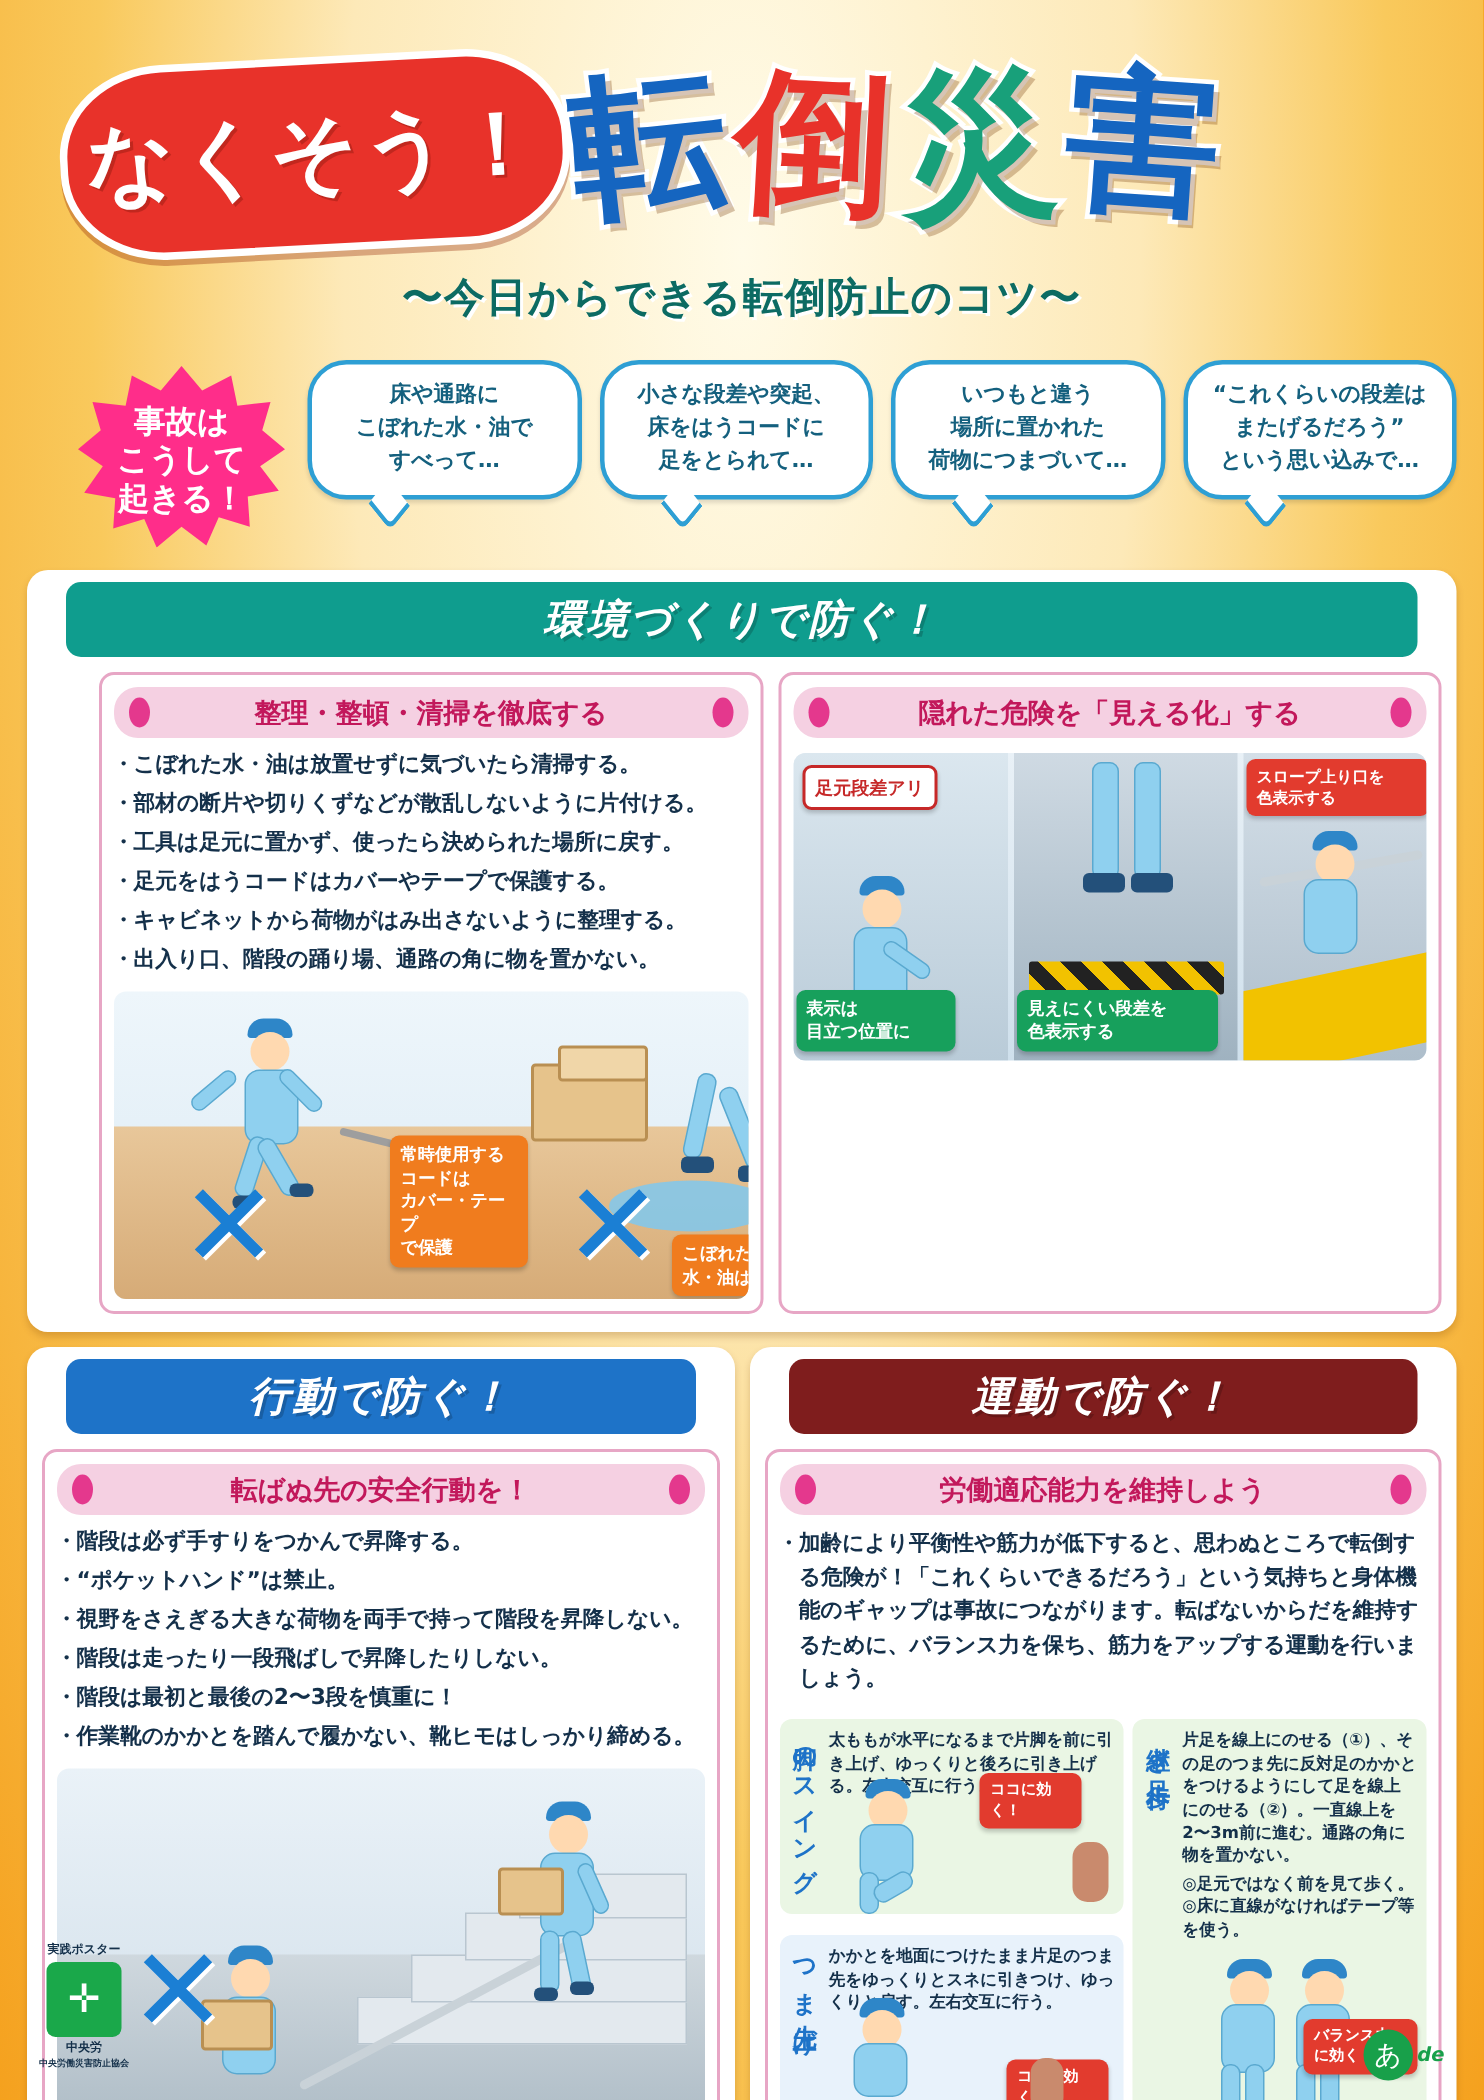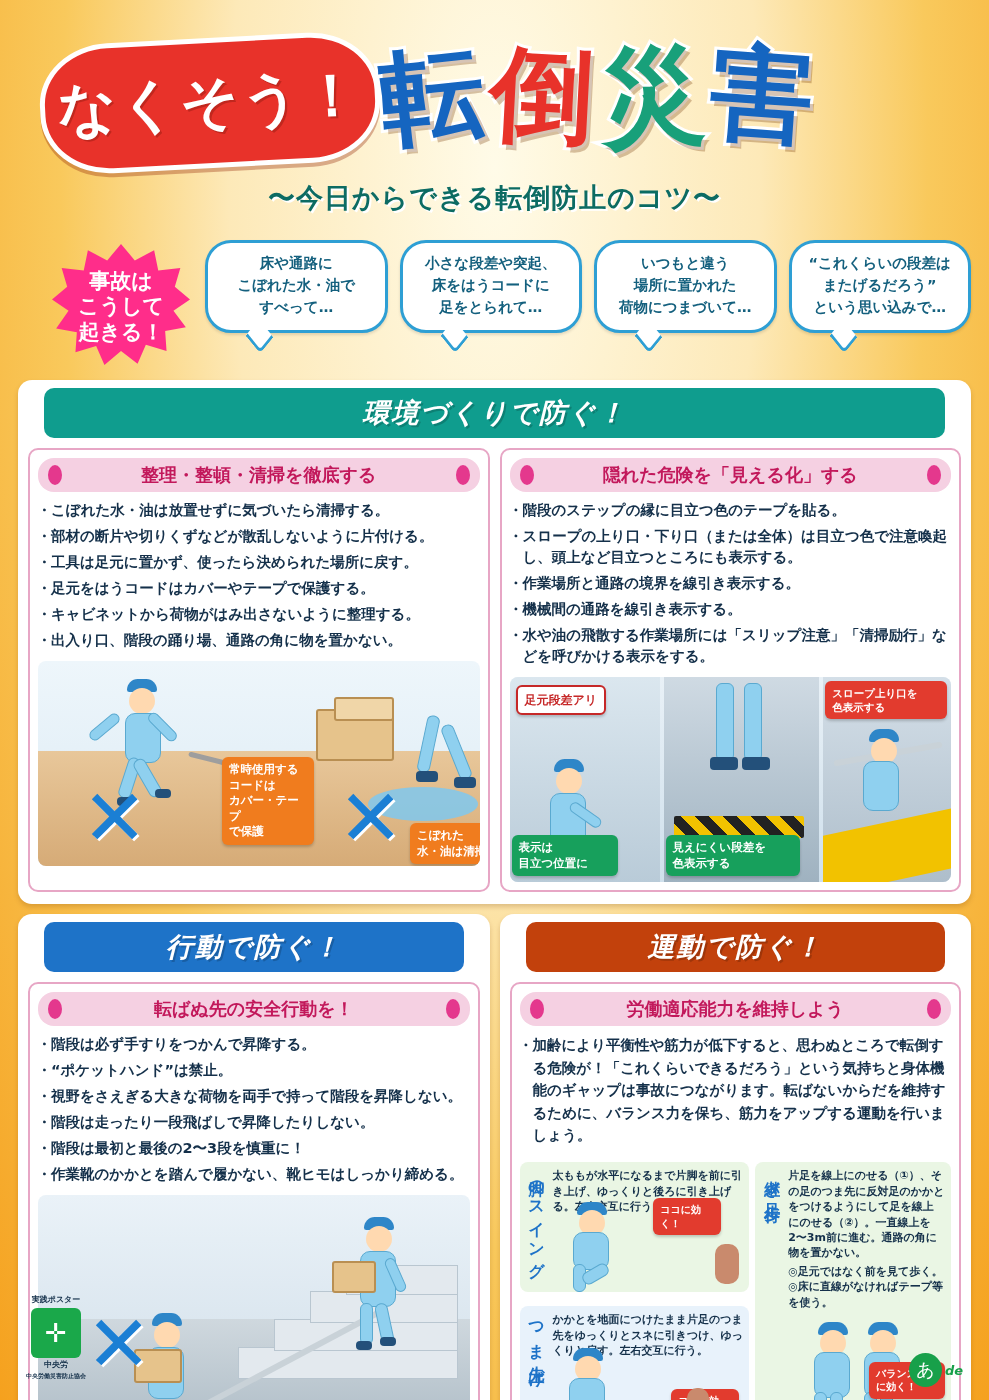--- a/index.html
+++ b/index.html
@@ -82,22 +82,22 @@
     box-shadow:0 3px 5px rgba(120,60,0,.22);
     padding:10px 10px 12px;
   }
   .banner{
     background:#0f9d8e;border-radius:10px;padding:7px 0;margin:-2px 16px 10px;
     text-align:center;color:#ffffff;font-size:27px;font-weight:bold;
     letter-spacing:2px;text-shadow:2px 2px 0 rgba(0,0,0,.18);
     font-style:italic;
   }
   .banner.blue{background:#1e73c8;}
-  .banner.teal2{background:#c2410c;}
-  .cols{display:flex;gap:10px;}
+  .banner.teal2{background:#7f1d1d;}
+  .cols{display:flex;gap:10px;margin-left:38px;}
   .col{flex:1;border:2px solid #e7a6c5;border-radius:10px;padding:8px;background:#fff;}
   .subhead{
     background:#f5d0e2;border-radius:16px;padding:5px 10px;margin-bottom:8px;
     display:flex;align-items:center;gap:8px;
   }
   .subhead .dot{width:14px;height:20px;background:#e4388d;border-radius:50%;flex:0 0 auto;}
   .subhead h3{
     margin:0;flex:1;text-align:center;color:#c2185b;font-size:18px;font-weight:bold;
   }
   ul.bul{margin:0;padding:0;list-style:none;}
@@ -285,27 +285,20 @@
 水・油は清掃</div>
         </div>
       </div>
 
       <div class="col">
         <div class="subhead">
           <div class="dot"></div>
           <h3>隠れた危険を「見える化」する</h3>
           <div class="dot"></div>
         </div>
-        <ul class="bul">
-          <li>階段のステップの縁に目立つ色のテープを貼る。</li>
-          <li>スロープの上り口・下り口（または全体）は目立つ色で注意喚起し、頭上など目立つところにも表示する。</li>
-          <li>作業場所と通路の境界を線引き表示する。</li>
-          <li>機械間の通路を線引き表示する。</li>
-          <li>水や油の飛散する作業場所には「スリップ注意」「清掃励行」などを呼びかける表示をする。</li>
-        </ul>
 
         <div class="illus photo" style="height:205px;display:flex;gap:4px;padding:0;">
 
           <div style="position:relative;flex:1.35;background:linear-gradient(#dbe7ef,#b9cbd8);overflow:hidden;">
             <div class="callout white" style="left:6px;top:8px;font-size:12px;">足元段差アリ</div>
             <div class="fig" style="left:26px;top:82px;width:70px;height:110px;">
               <div class="cap" style="left:18px;top:0;"></div>
               <div class="head" style="left:20px;top:9px;"></div>
               <div class="body" style="left:14px;top:34px;height:56px;"></div>
               <div class="arm" style="left:44px;top:38px;transform:rotate(-55deg);"></div>

